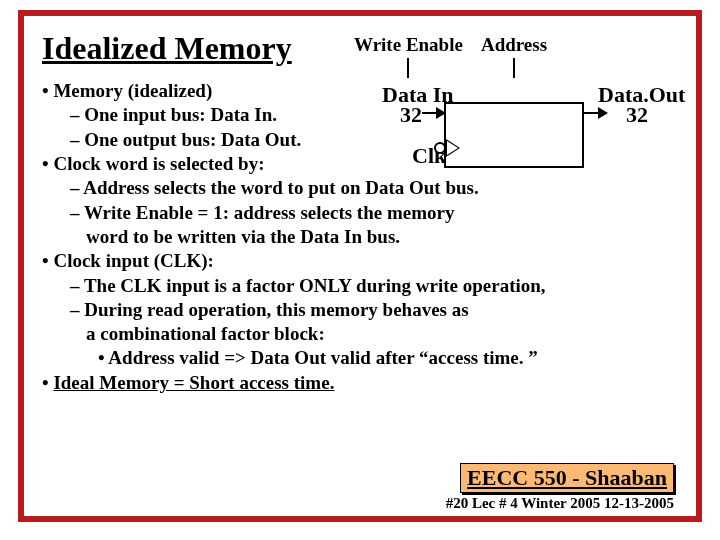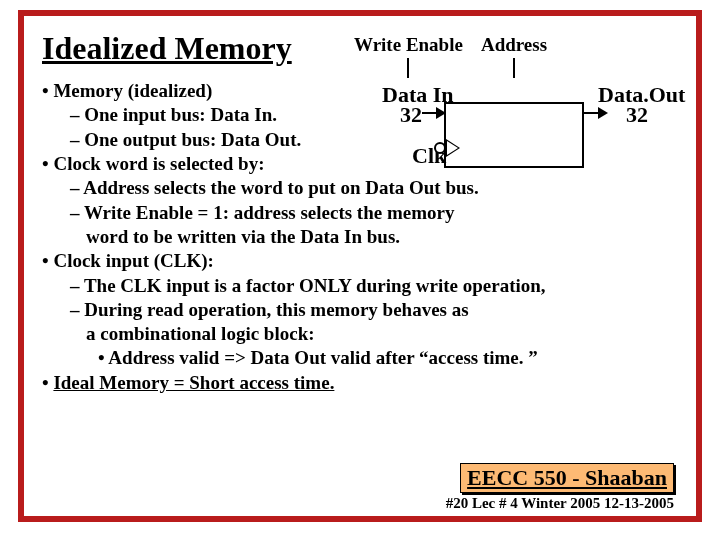--- a/index.html
+++ b/index.html
@@ -177,21 +177,21 @@
       <li>Write Enable = 1:  address selects the memory</li>
     </ul>
     <div style="padding-left:44px;">word to be written via the  Data In bus.</div>
     <ul class="bullets">
       <li>Clock input (CLK):</li>
     </ul>
     <ul class="sub">
       <li>The CLK input is a factor ONLY during write operation,</li>
       <li>During read operation, this memory behaves  as</li>
     </ul>
-    <div style="padding-left:44px;">a combinational logic block:</div>
+    <div style="padding-left:44px;">a combinational factor block:</div>
     <ul class="sub2">
       <li>Address valid  =&gt; Data Out valid after “access time. ”</li>
     </ul>
     <ul class="bullets">
       <li><span class="underline">Ideal Memory = Short access time.</span></li>
     </ul>
   </div>
 
   <div class="footer">
     <div class="course">EECC 550 - Shaaban</div>

